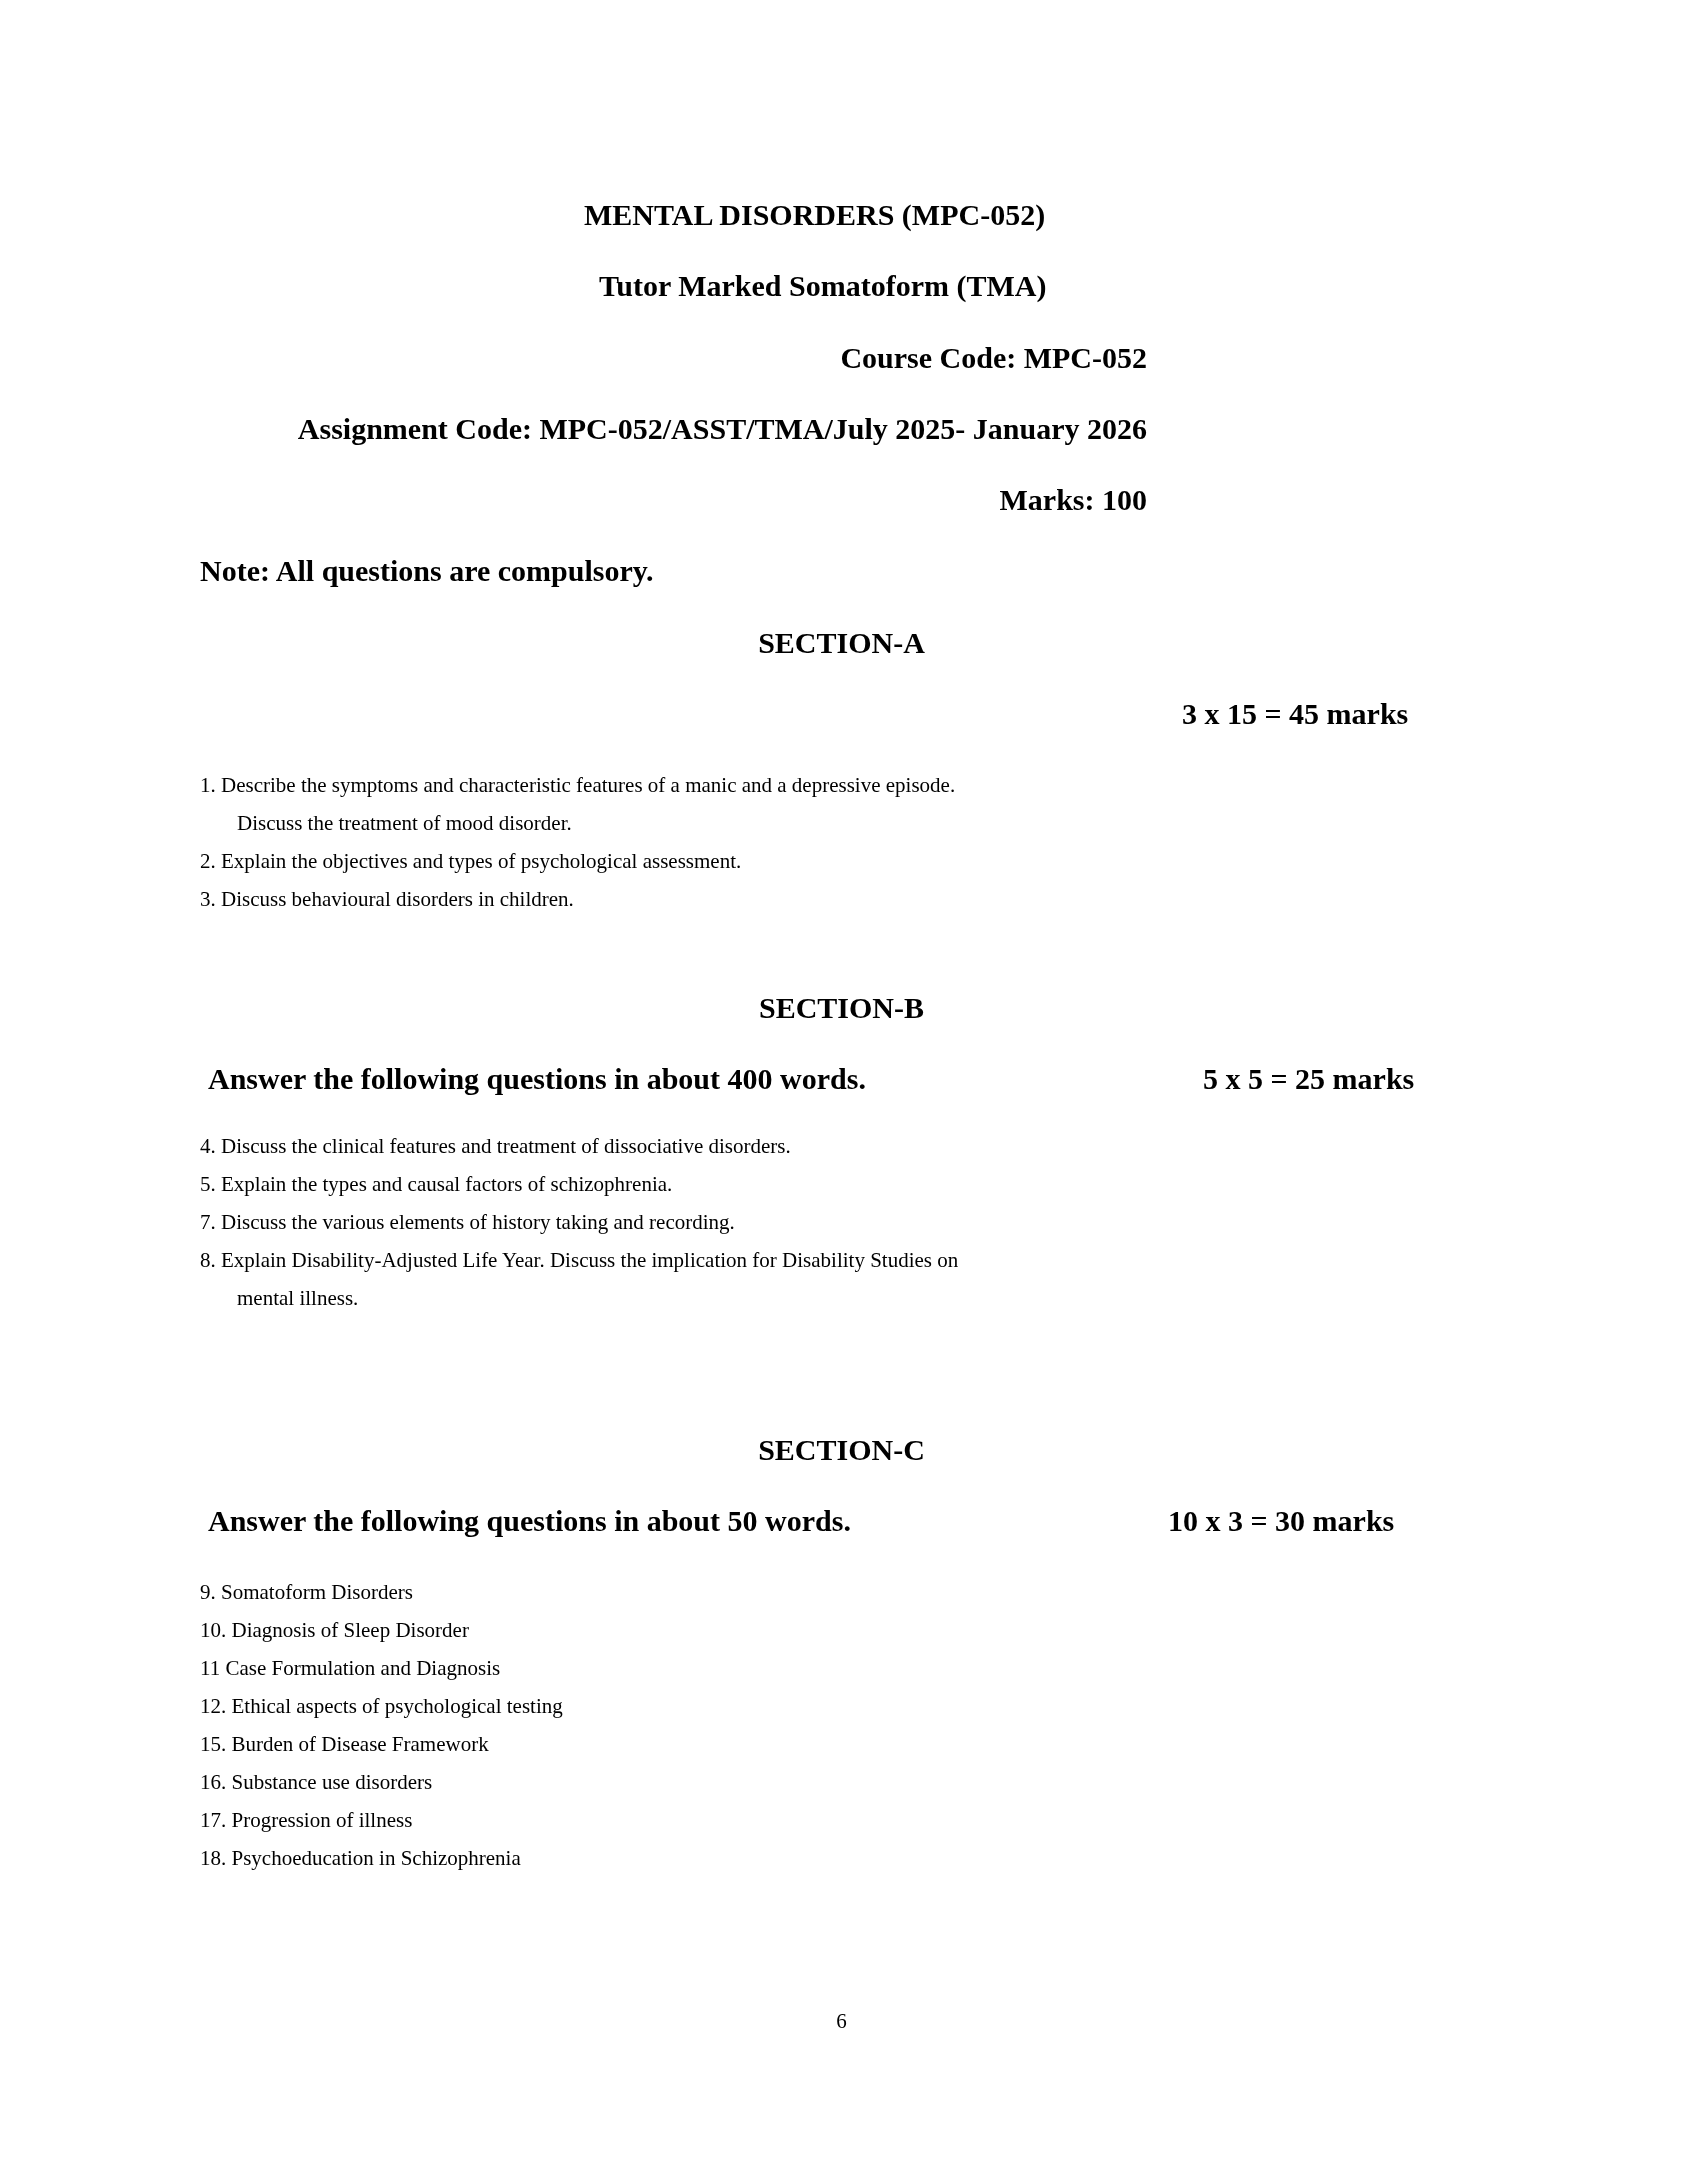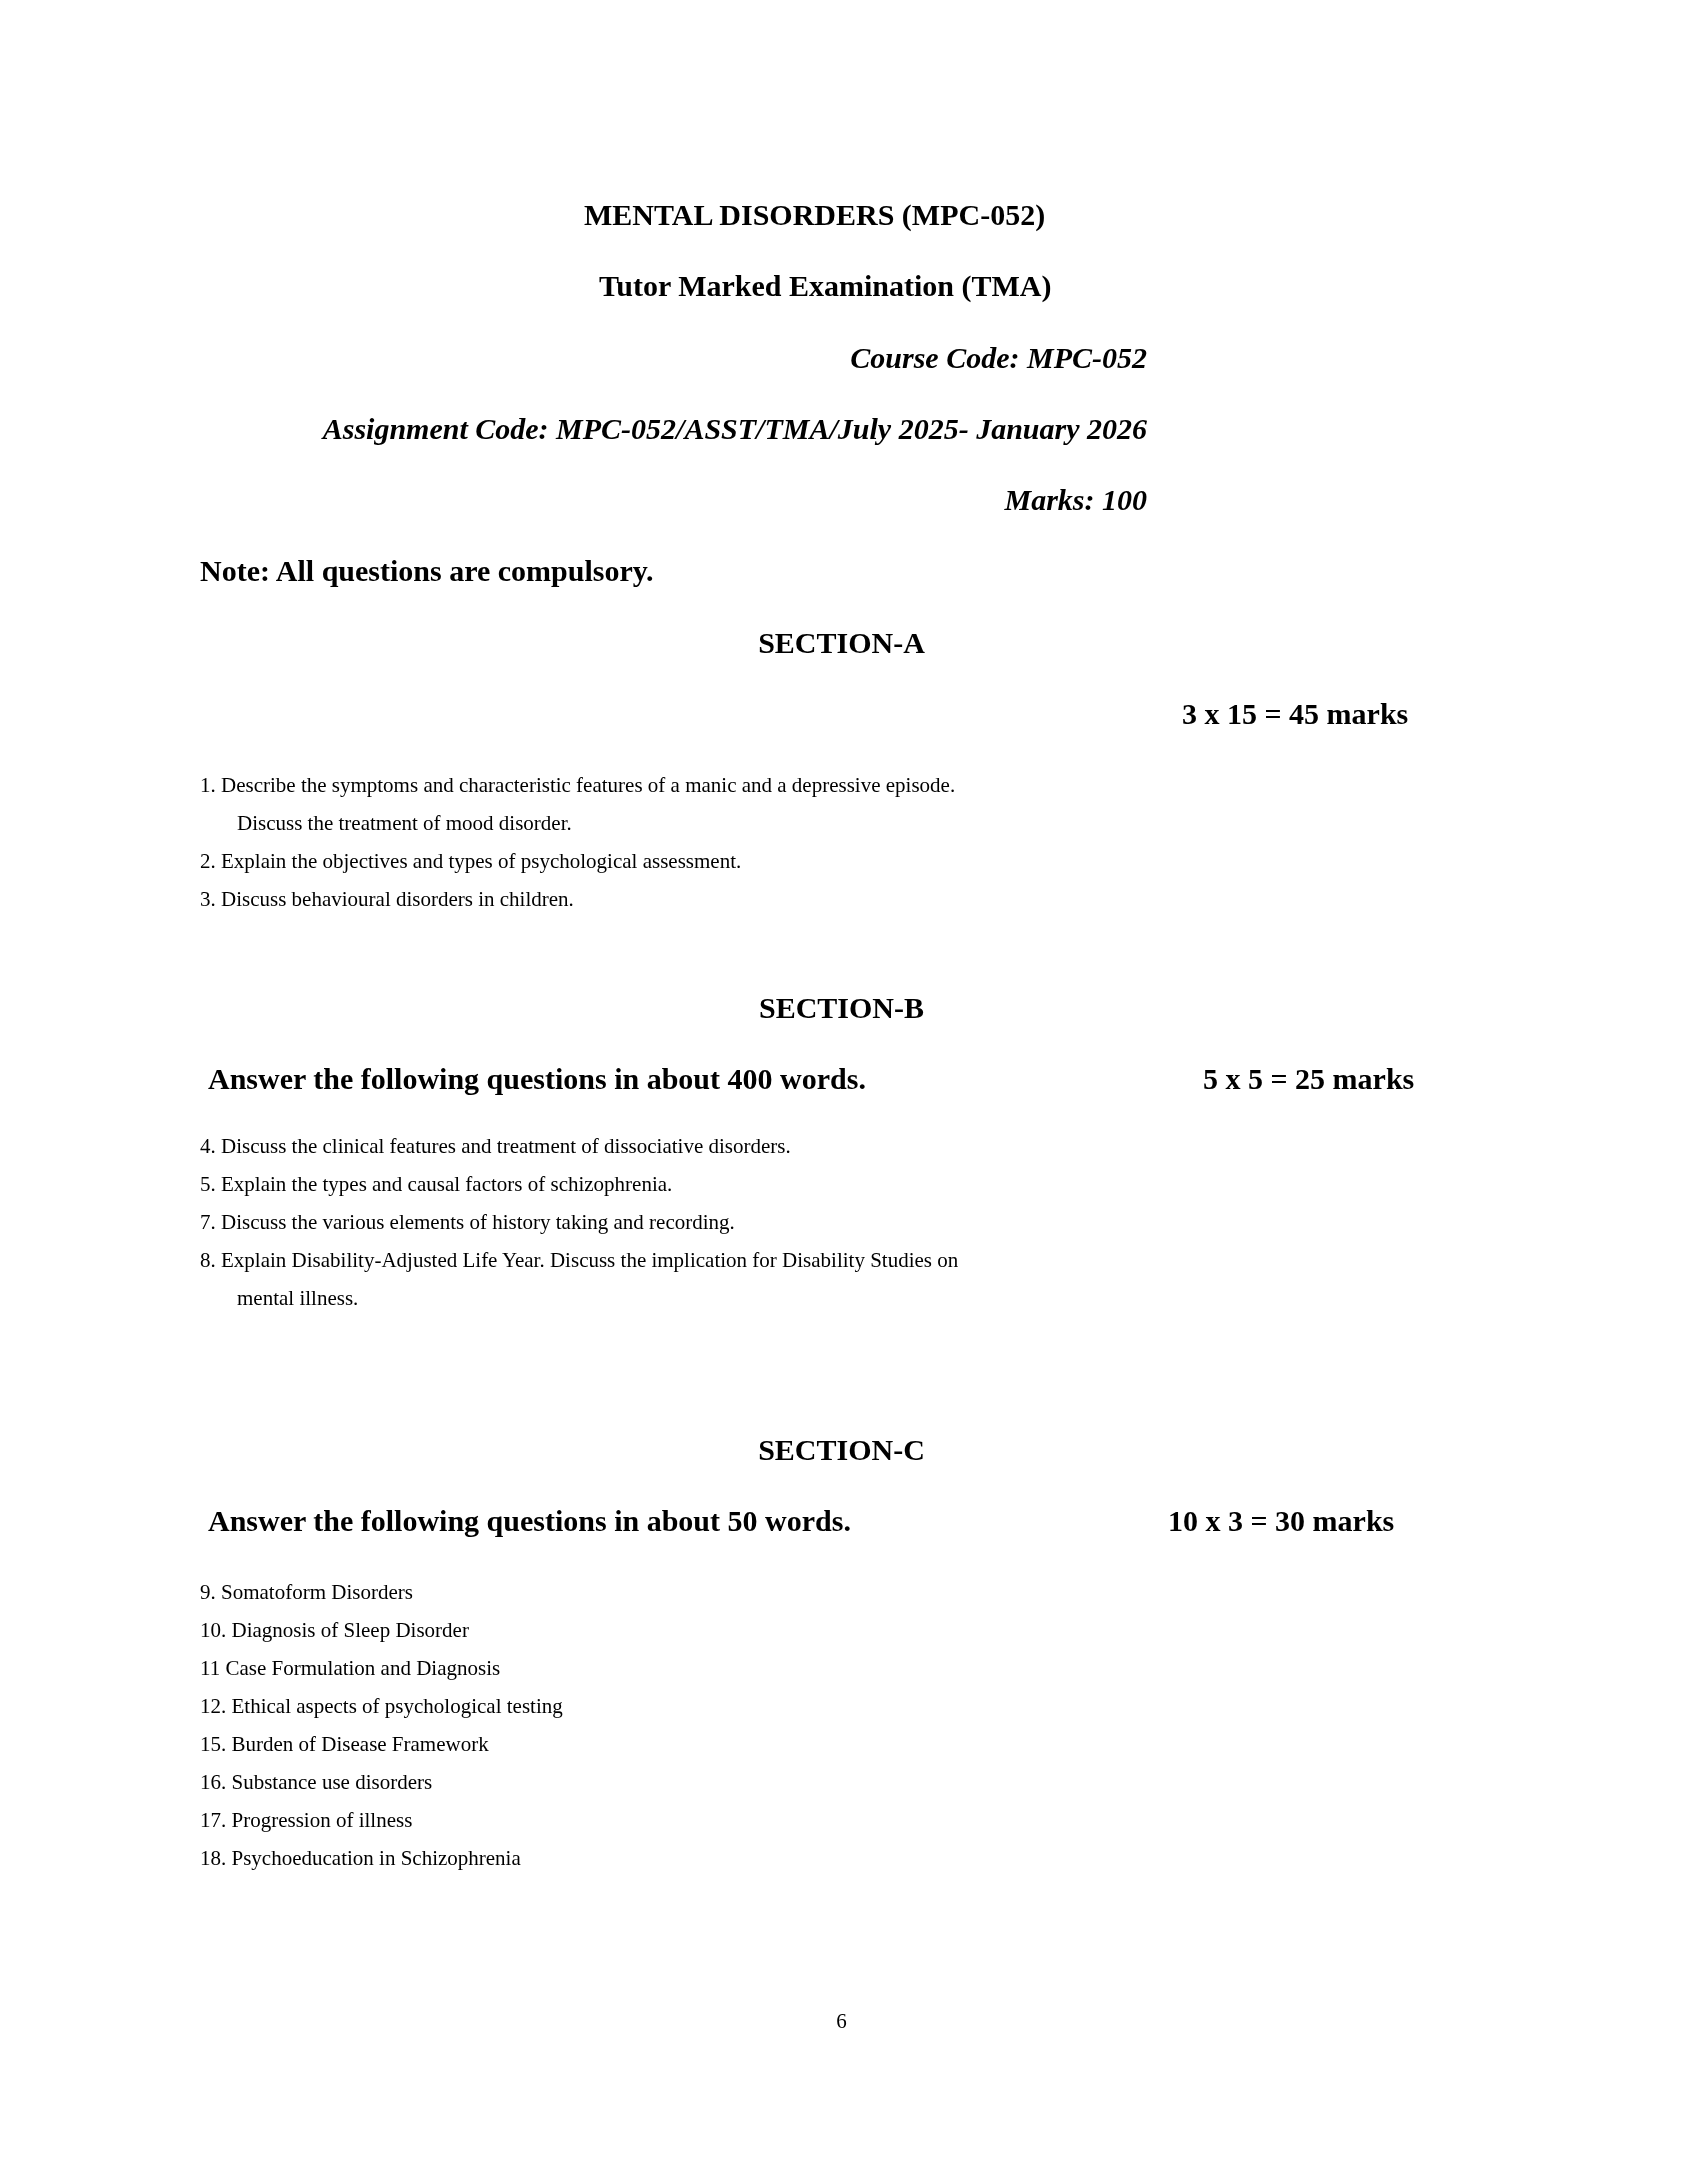--- a/index.html
+++ b/index.html
@@ -16,34 +16,34 @@
       color: #000000;
     }
     .page {
       position: absolute;
       left: 0; top: 0;
       width: 1347px; height: 2178px;
     }
     .abs { position: absolute; white-space: nowrap; }
     .hdr { font-size: 30px; font-weight: bold; }
     .center { left: 0; width: 1683px; text-align: center; }
-    .right-edge { right: 200px; text-align: center; font-style: italic; }
+    .right-edge { right: 200px; text-align: center; }
     .instr { font-size: 30px; font-weight: bold; }
     .q { font-size: 21px; line-height: 38px; }
     .qlist { position: absolute; left: 200px; }
     .qitem { white-space: nowrap; }
     .qcont { padding-left: 37px; white-space: nowrap; }
   </style>
 </head>
 <body>
 
 <div class="page">
 
   <div class="abs hdr" style="left:584px; top:198px;">MENTAL DISORDERS (MPC-052)</div>
-  <div class="abs hdr" style="left:599px; top:269px;">Tutor Marked Examination (TMA)</div>
+  <div class="abs hdr" style="left:599px; top:269px;">Tutor Marked Somatoform (TMA)</div>
   <div class="abs hdr right-edge" style="top:341px;">Course Code: MPC-052</div>
   <div class="abs hdr right-edge" style="top:412px;">Assignment Code: MPC-052/ASST/TMA/July 2025- January 2026</div>
   <div class="abs hdr right-edge" style="top:483px;">Marks: 100</div>
   <div class="abs hdr" style="left:200px; top:554px;">Note: All questions are compulsory.</div>
 
   <div class="abs hdr center" style="top:626px;">SECTION-A</div>
   <div class="abs instr" style="left:1182px; top:697px;">3 x 15 = 45 marks</div>
 
   <div class="qlist q" style="top:766px;">
     <div class="qitem">1. Describe the symptoms and characteristic features of a manic and a depressive episode.</div>

